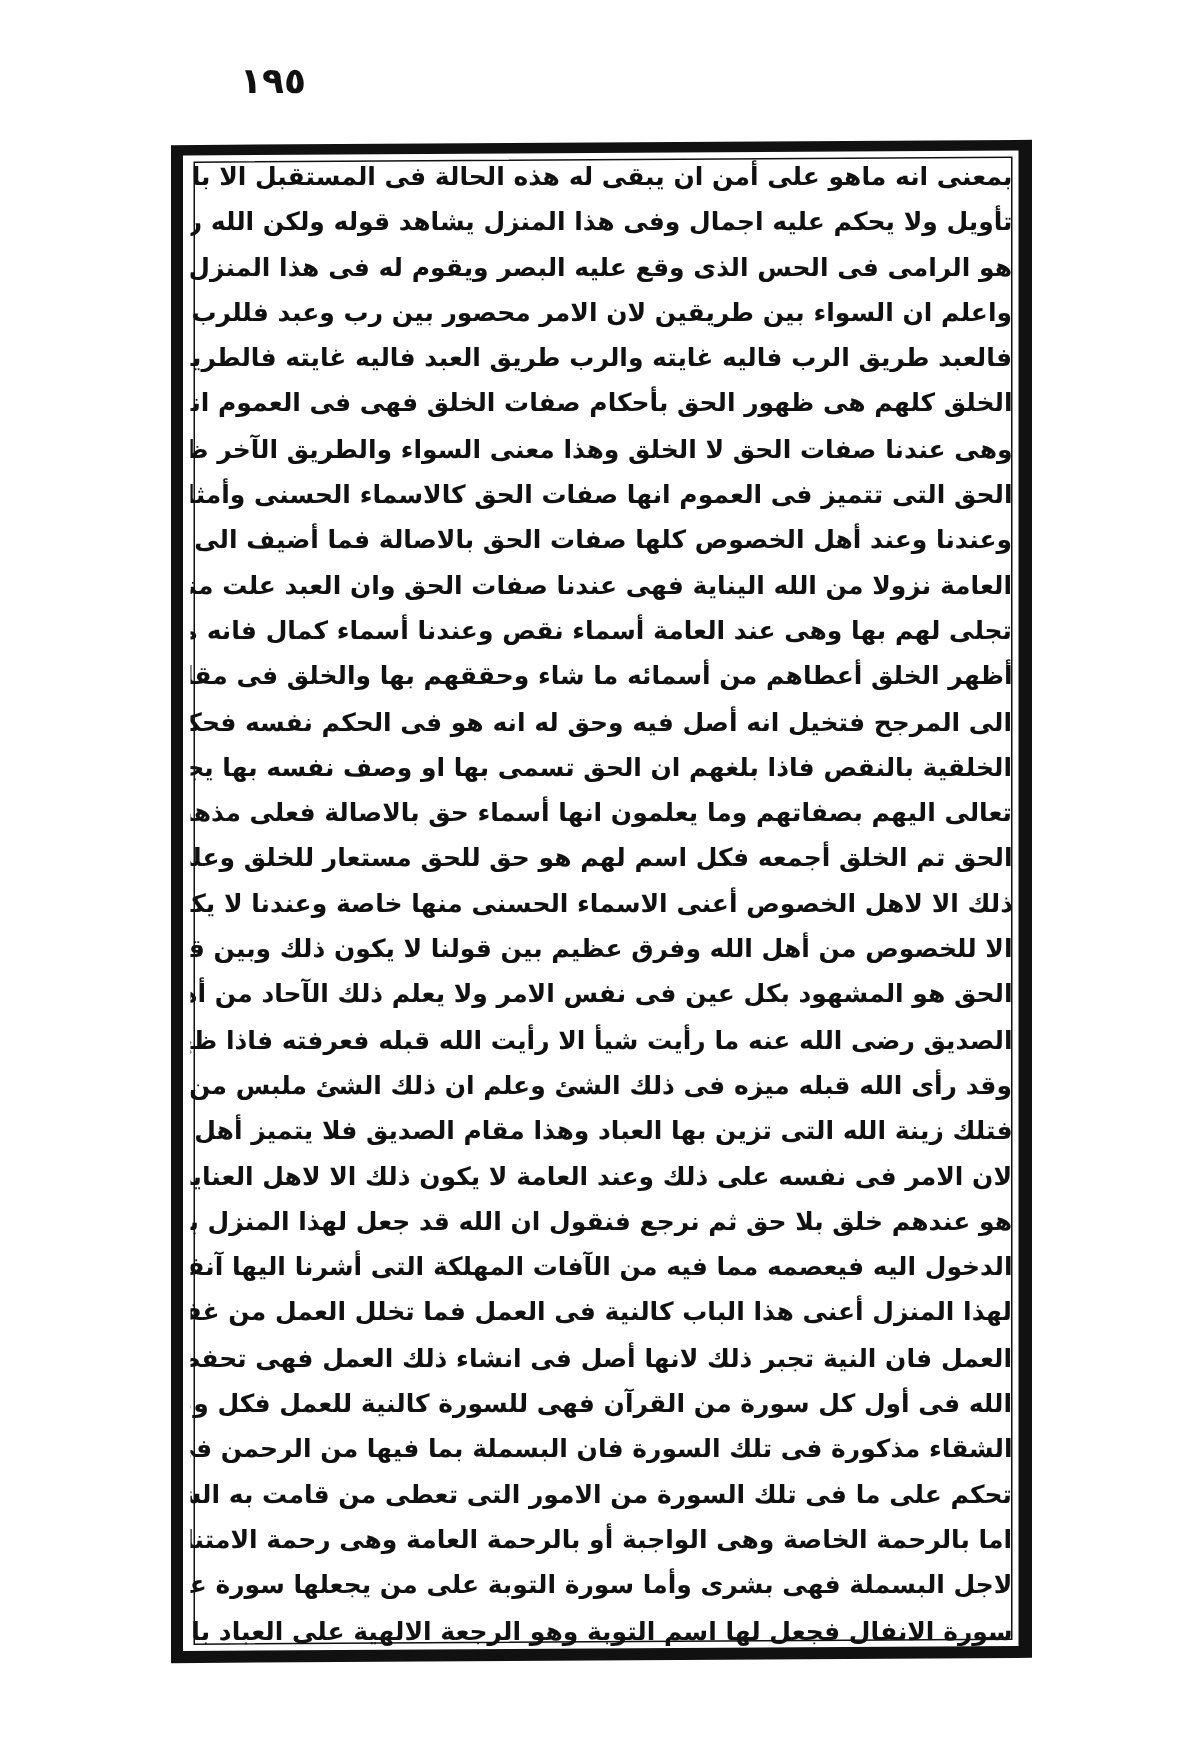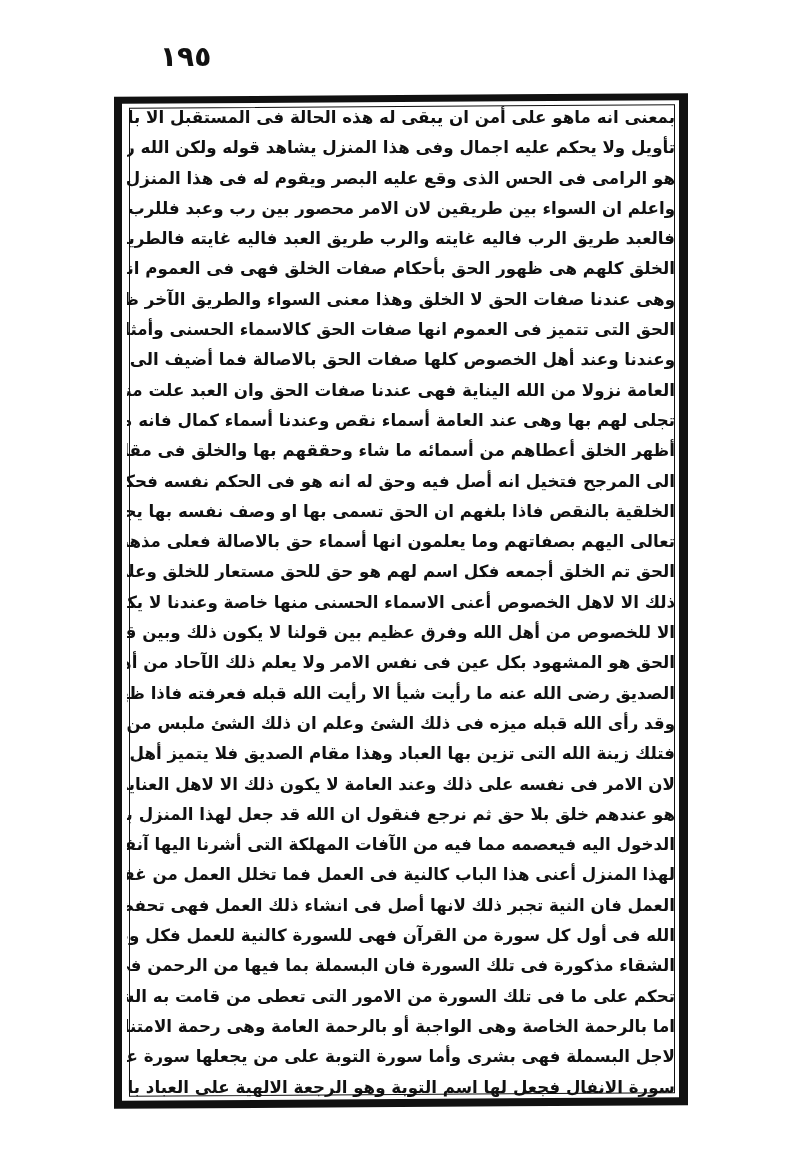--- a/index.html
+++ b/index.html
@@ -1,17 +1,17 @@
 <!DOCTYPE html>
 <html><head>
 <meta charset="utf-8">
 <style>
   html,body{margin:0;padding:0;background:#ffffff;}
   body{width:800px;height:1158px;position:relative;overflow:hidden;font-family:"DejaVu Sans",sans-serif;}
-  .page-number{position:absolute;left:160px;top:40px;font-size:28px;font-weight:bold;color:#111;direction:rtl;}
+  .page-number{position:absolute;left:160px;top:40px;font-size:24px;font-weight:bold;color:#111;direction:rtl;}
   .frame-outer{position:absolute;left:114px;top:95px;width:574px;height:1012px;border-top:7px solid #111;border-left:8px solid #111;border-right:9px solid #111;border-bottom:8px solid #111;box-sizing:border-box;transform:skewY(-0.35deg);}
   .frame-inner{position:absolute;left:7px;top:4px;right:4px;bottom:4px;border:1.5px solid #111;}
   .text-block{position:absolute;left:127px;top:103px;width:548px;direction:rtl;text-align:justify;text-align-last:justify;}
   .line{height:37.2px;line-height:37.2px;font-size:19px;font-weight:bold;color:#111;white-space:nowrap;overflow:hidden;text-align:justify;text-align-last:justify;letter-spacing:-0.3px;}
 </style>
 </head>
 <body>
 
 <div class="page-number">١٩٥</div>
 

